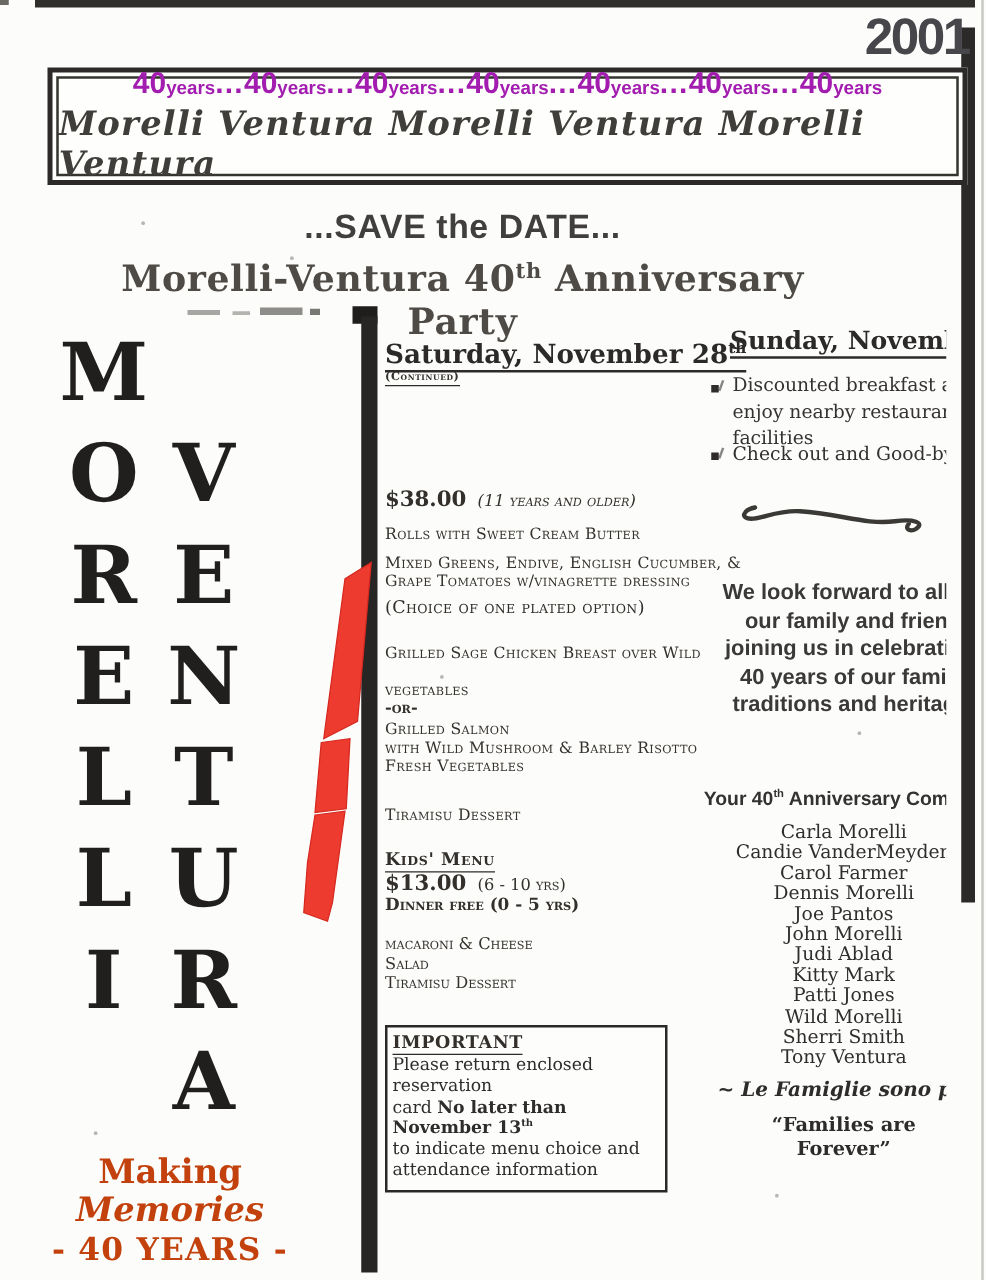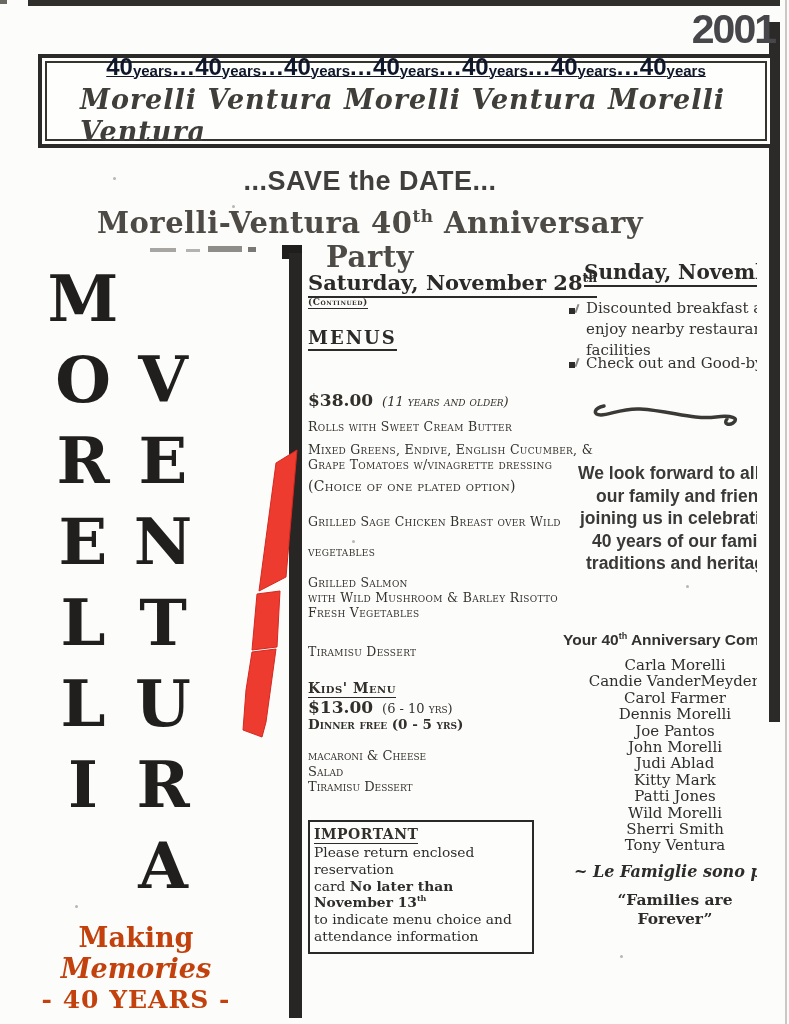--- a/index.html
+++ b/index.html
@@ -20,26 +20,26 @@
   .divider{left:289px;top:253px;width:13px;height:765px;background:#272624;}
   .blob{left:282px;top:245px;width:20px;height:14px;background:#1f1e1c;}
   .smudge{background:#a8a6a2;}
   .speck{width:3px;height:3px;background:#b8b6b2;border-radius:50%;}
 
   
   .year{right:14px;top:6px;font-weight:bold;font-size:41px;letter-spacing:-2px;color:#47464a;}
   .banner{left:38px;top:54px;width:728px;height:86px;border:4px solid #2b2a28;background:#fefefc;}
   .banner-inner{position:absolute;left:3px;top:3px;right:3px;bottom:3px;border:2px solid #35342f;
                 display:flex;flex-direction:column;align-items:center;justify-content:center;}
-  .banner-years{color:#0f172a;font-weight:bold;line-height:26px;font-family:"Liberation Sans",sans-serif;text-decoration:underline;}
+  .banner-years{color:#a21caf;font-weight:bold;line-height:26px;font-family:"Liberation Sans",sans-serif;}
   .b-num{font-size:24px;}
   .b-word{font-size:15px;vertical-align:-1px;}
   .b-sep{font-size:24px;letter-spacing:1px;}
   .banner-names{font-family:"DejaVu Serif",serif;font-style:italic;font-weight:bold;
-                font-size:27px;color:#403e3a;letter-spacing:1px;line-height:32px;padding-left:33px;}
+                font-size:27px;color:#403e3a;letter-spacing:1px;line-height:32px;}
   .save-date{left:60px;top:166px;width:620px;text-align:center;font-weight:bold;font-size:27px;
              color:#403f3d;letter-spacing:.5px;}
   .party-title{left:60px;top:206px;width:620px;text-align:center;font-weight:bold;font-size:29px;
                color:#4e4b47;letter-spacing:.5px;}
 
   
   .vcol{width:78px;text-align:center;font-weight:bold;font-size:64px;color:#201f1d;}
   .vcol div{height:81px;line-height:81px;}
   .col1{left:44px;top:258px;}
   .col2{left:124px;top:339px;}
@@ -165,28 +165,28 @@
 
   <svg class="abs tape" width="80" height="310" viewBox="0 0 80 310">
     <polygon points="41,23 62,10 51,137 24,151" fill="#ee3b30" stroke="#d5281f" stroke-width="1"></polygon>
     <polygon points="22,154 45,151 42,207 17,210" fill="#ee3b30" stroke="#d5281f" stroke-width="1"></polygon>
     <polygon points="17,212 41,209 31,282 27,297 8,290 11,250" fill="#ee3b30" stroke="#d5281f" stroke-width="1"></polygon>
   </svg>
 
   <div class="abs sat">
     <div class="sat-h"><span class="u2"><span>Saturday, November 28</span><sup>th</sup></span></div>
     <div class="sat-cont sc"><span class="u1">(Continued)</span></div>
-    <div class="menus"><span class="u2">MENUS</span></div>
     <div class="adult-p price-row"><span class="price">$38.00</span><span class="pnote sc">(11 years and older)</span></div>
     <div class="mi sc salad1">Mixed Greens, Endive, English Cucumber, &amp;</div>
     <div class="mi sc rolls">Rolls with Sweet Cream Butter</div>
     <div class="mi sc salad2">Grape Tomatoes w/vinagrette dressing</div>
     <div class="sc choice">(Choice of one plated option)</div>
     <div class="mi sc e11">Grilled Sage Chicken Breast  over Wild</div>
     <div class="mi sc e13">vegetables</div>
+    <div class="or sc">-or-</div>
     <div class="mi sc e21">Grilled Salmon</div>
     <div class="mi sc e22">with Wild Mushroom &amp; Barley Risotto</div>
     <div class="mi sc e23">Fresh Vegetables</div>
     <div class="mi sc dessert">Tiramisu Dessert</div>
     <div class="kids-h sc"><span class="u1">Kids' Menu</span></div>
     <div class="kids-p price-row"><span class="price">$13.00</span><span class="pnote sc" style="font-style:normal;">(6 - 10 yrs)</span></div>
     <div class="kids-f sc"><span>Dinner free</span> <span>(0 -  5 yrs)</span></div>
     <div class="kitems">
         <div class="kitem">macaroni &amp; Cheese</div>
         <div class="kitem">Salad</div>

